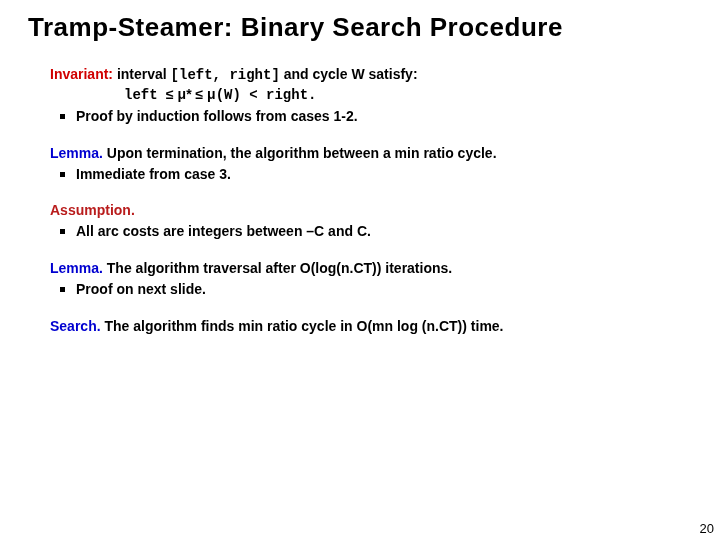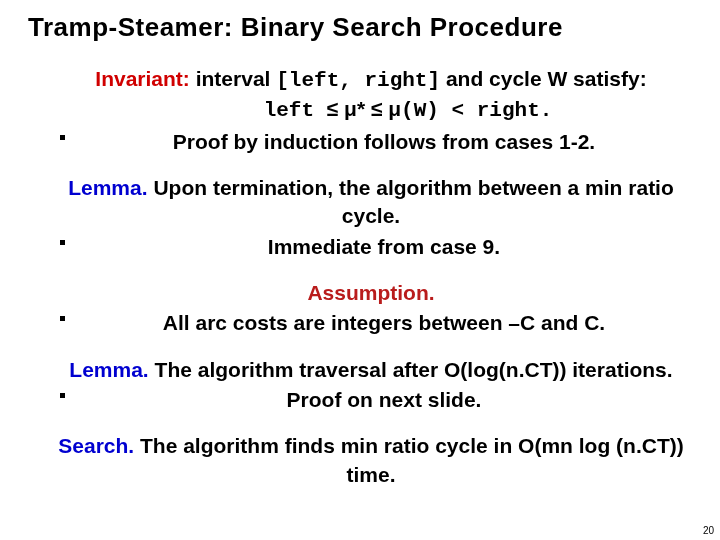--- a/index.html
+++ b/index.html
@@ -19,23 +19,22 @@
     padding: 8px 28px 0 28px;
   }
   .title {
     font-size: 26px;
     font-weight: bold;
     letter-spacing: 0.5px;
     margin: 4px 0 22px 0;
   }
   .section {
     margin: 0 0 18px 22px;
-    font-size: 21px;
+    font-size: 14px;
     line-height: 1.35;
-    text-align: center;
   }
   .section .head {
     font-weight: bold;
   }
   .red { color: #d00000; }
   .blue { color: #0000d0; }
   .green { color: #b91c1c; }
   .mono {
     font-family: "Courier New", Courier, monospace;
     font-weight: bold;
@@ -57,21 +56,21 @@
     left: 10px;
     top: 7px;
     width: 5px;
     height: 5px;
     background: #000;
   }
   .pagenum {
     position: absolute;
     right: 6px;
     bottom: 4px;
-    font-size: 10px;
+    font-size: 13px;
     color: #000;
   }
   .indent2 {
     display: inline-block;
     padding-left: 74px;
   }
 </style>
 </head>
 <body>
 
@@ -93,21 +92,21 @@
       <li>Proof by induction follows from cases 1-2.</li>
     </ul>
   </div>
 
   <div class="section">
     <div>
       <span class="head blue">Lemma.</span>
       <span class="head">Upon termination, the algorithm between a min ratio cycle.</span>
     </div>
     <ul class="bullets">
-      <li>Immediate from case 9.</li>
+      <li>Immediate from case 3.</li>
     </ul>
   </div>
 
   <div class="section">
     <div class="head green">Assumption.</div>
     <ul class="bullets">
       <li>All arc costs are integers between –C and C.</li>
     </ul>
   </div>
 

